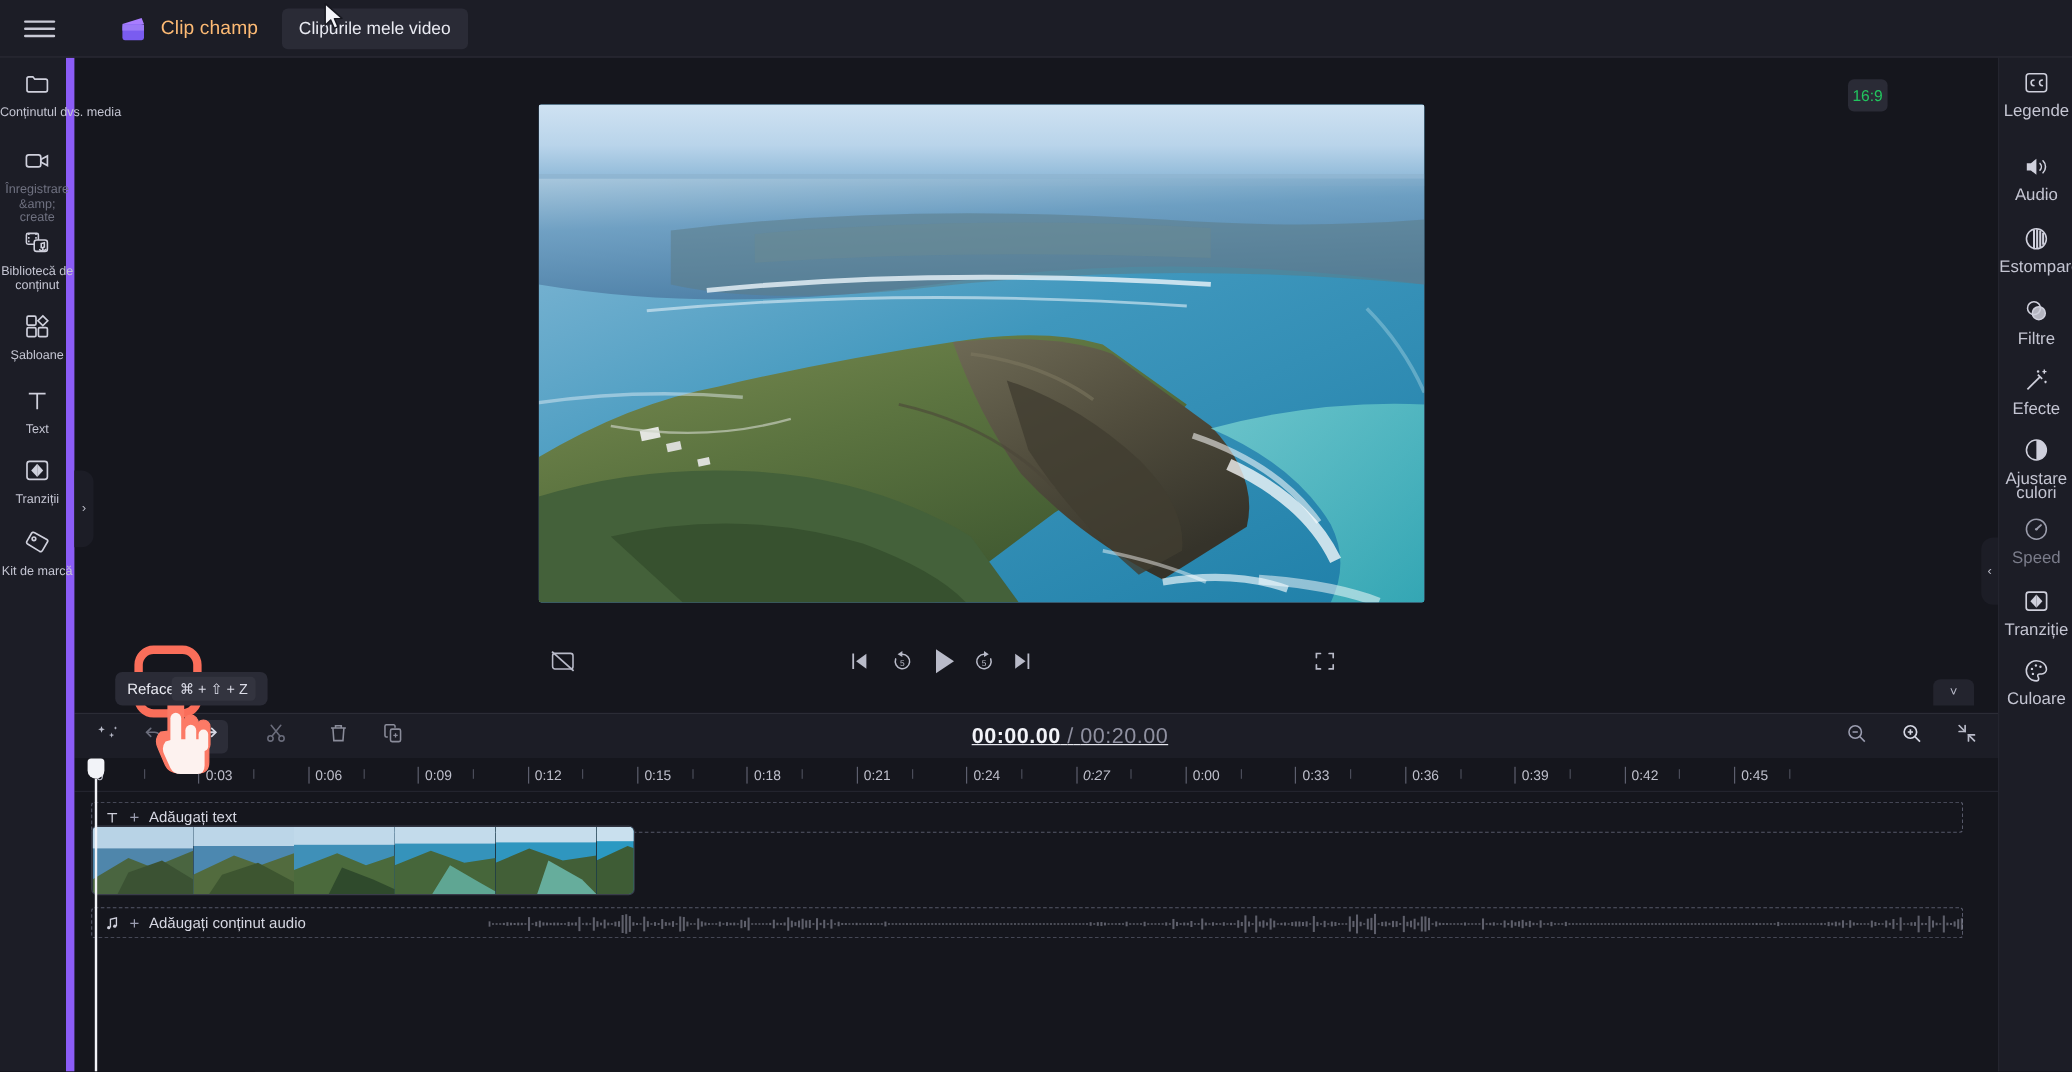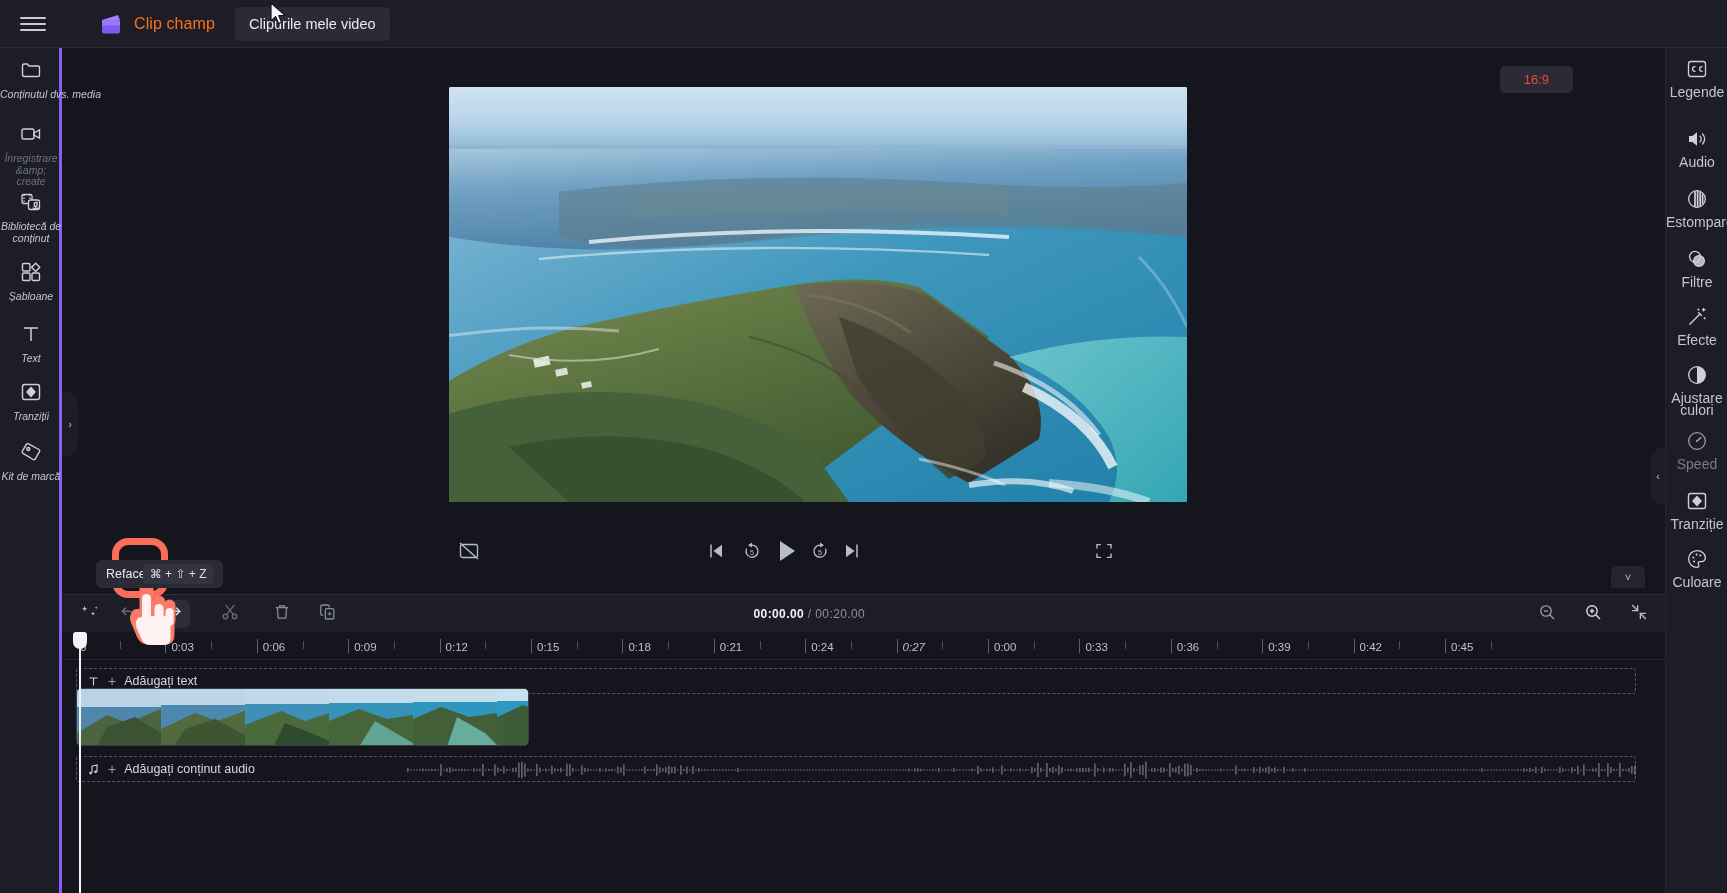--- a/index.html
+++ b/index.html
@@ -17,21 +17,21 @@
     position: absolute; top: 0; left: 0; width: 1727px; height: 48px;
     background: #1c1d26;
     display: flex; align-items: center;
     border-bottom: 1px solid #2b2c36;
     z-index: 40;
   }
   .hamburger { margin-left: 20px; width: 26px; height: 26px; display:flex; flex-direction:column; justify-content:center; gap:4px; cursor:pointer;}
   .hamburger span { display:block; height:2px; background:#c9cad6; border-radius:1px;}
   .brand { display:flex; align-items:center; margin-left: 52px; gap: 10px; }
   .brand-logo { width: 26px; height: 24px; position: relative; }
-  .brand-name { font-size: 16px; color: #f97316; letter-spacing: .1px;}
+  .brand-name { font-size: 16px; color: #fdba74; letter-spacing: .1px;}
   .proj-tab {
     margin-left: 20px; height: 34px; display:flex; align-items:center;
     padding: 0 14px; background: #2a2b36; border-radius: 5px;
     font-size: 14.5px; color:#e9eaf2; cursor: pointer; position: relative;
   }
   .topbar-right { margin-left:auto; display:flex; align-items:center; gap: 16px; margin-right: 20px;}
   .export-btn {
     background:#8b3dff; color:#fff; border:none; border-radius:6px;
     height:34px; padding: 0 22px 0 16px; display:flex; align-items:center; gap:10px;
     font-size:14.5px; cursor:pointer;
@@ -39,23 +39,22 @@
   .help-icon { width:24px; height:24px; cursor:pointer; opacity:.85;}
   .avatar {
     width:30px; height:30px; border-radius:50%;
     background:#2e5e79; color:#cfe6f5; display:flex; align-items:center; justify-content:center;
     font-size:14px; cursor:pointer;
   }
 
   
   .left-rail {
     position:absolute; top:48px; left:0; width:62px; height:845px;
-    background:#1c1d26; border-right:3px solid #8b5cf6;
+    background:#1c1d26; border-right:7px solid #8b5cf6;
     z-index: 30;
-    font-style: italic;
   }
   .rail-item {
     position:absolute; left:0; width:62px; text-align:center; cursor:pointer;
   }
   .rail-icon { height:28px; display:flex; align-items:center; justify-content:center; color:#cfd0dc;}
   .rail-label {
     font-size:10.5px; color:#c4c5d2; margin-top:5px; line-height:11.5px;
     white-space:nowrap; position:relative; left:0;
   }
   .rail-label.wrap { white-space:normal; }
@@ -80,22 +79,22 @@
   .right-collapse {
     position:absolute; right:62px; top:448px; width:14px; height:56px;
     background:#1c1d26; border-radius:10px 0 0 10px;
     display:flex; align-items:center; justify-content:center; cursor:pointer;
     color:#b9bac6; font-size:11px; z-index:31;
   }
 
   
   .stage { position:absolute; top:48px; left:62px; width:1603px; height:546px; background:#15161d;}
   .ratio-badge {
-    position:absolute; top:18px; right:92px; background:#2a2b36; color:#ef4444;
-    border-radius:5px; padding:6px 24px; font-size:13px; cursor:pointer;
+    position:absolute; top:18px; right:92px; background:#2a2b36; color:#22c55e;
+    border-radius:5px; padding:6px 4px; font-size:13px; cursor:pointer;
   }
   .video-frame {
     position:absolute; top:39px; left:387px; width:738px; height:415px;
     border-radius:2px; overflow:hidden; background:#5a8fb0;
   }
   .video-frame svg { display:block; }
   .player-controls {
     position:absolute; top:485px; left:0; width:1603px; height:46px;
   }
   .pc-btn { position:absolute; color:#b9bbc9; cursor:pointer; display:flex; align-items:center; justify-content:center;}
@@ -107,22 +106,22 @@
     display:flex; align-items:center;
   }
   .tool-btn {
     width:32px; height:28px; margin-left:6px; border-radius:5px;
     display:flex; align-items:center; justify-content:center; color:#b9bbc9; cursor:pointer;
   }
   .tool-btn:first-child { margin-left:12px; }
   .tool-btn.active { background:#2c2d38; }
   .tool-btn.dim { color:#6a6c7b; }
   .timecode {
-    position:absolute; left:0; right:0; margin:auto; width:220px; text-align:left;
-    font-size:12px; letter-spacing:.4px;
+    position:absolute; left:0; right:0; margin:auto; width:220px; text-align:right;
+    font-size:18px; letter-spacing:.4px;text-decoration:underline;
   }
   .timecode .cur { color:#f2f3f8; font-weight:bold; }
   .timecode .sep, .timecode .tot { color:#8f90a0; }
   .tl-right { position:absolute; right:10px; display:flex; align-items:center; gap:14px;}
   .tl-right .tool-btn { margin:0; }
 
   .chev-collapse {
     position:absolute; top:566px; right:82px; width:34px; height:22px;
     background:#23242e; border-radius:6px 6px 0 0;
     display:flex; align-items:center; justify-content:center; color:#b9bbc9; font-size:11px; cursor:pointer;

